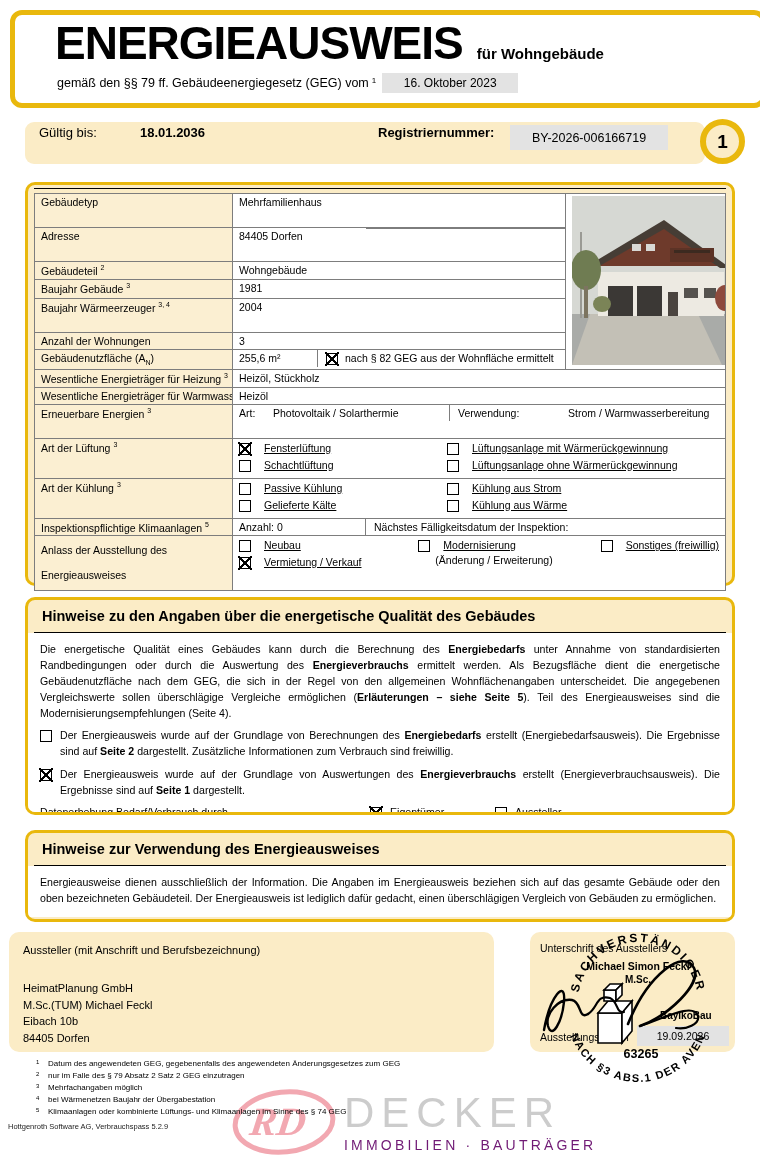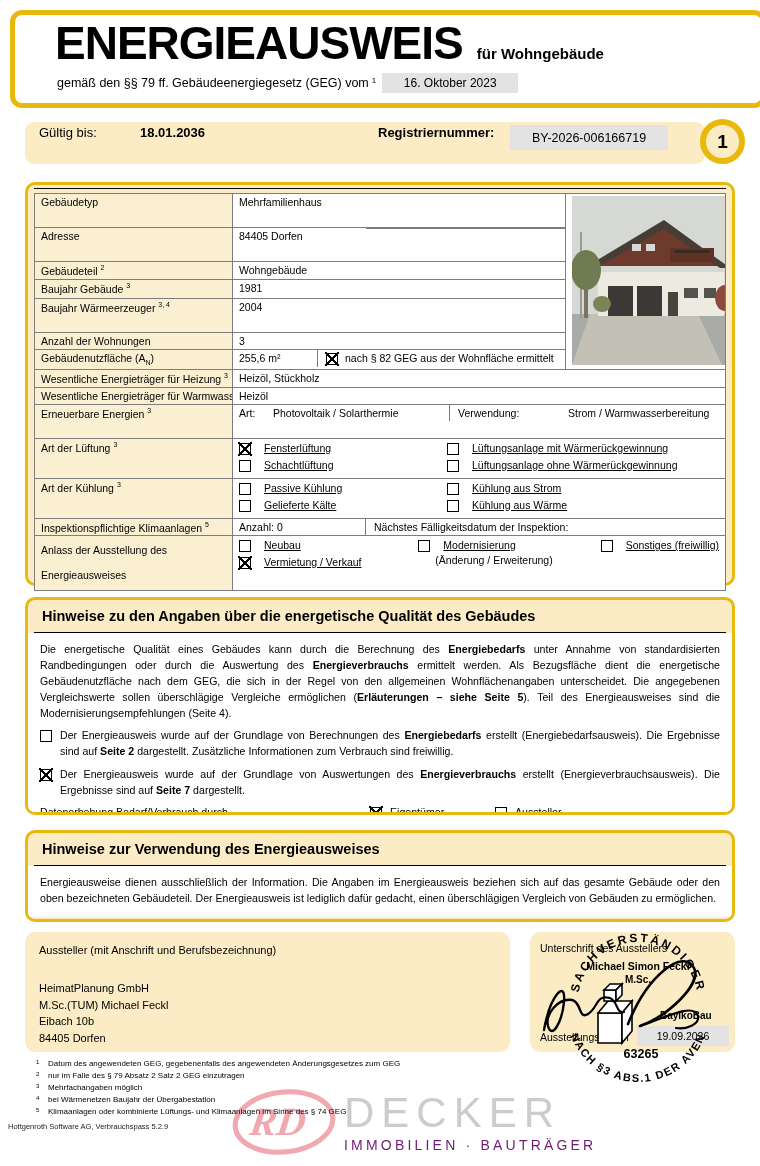--- a/index.html
+++ b/index.html
@@ -73,21 +73,21 @@
   .notes2{left:25px;top:830px;width:704px;height:86px;overflow:hidden;}
   .notes-body{background:#fff;padding:9px 12px 10px 12px;font-size:10.6px;line-height:1.5;}
   .notes-body p{margin:0;text-align:justify;}
   .note-cb{display:flex;gap:8px;margin-top:7px;}
   .note-cb .cb{margin-top:2px;}
   .note-cb .txt{text-align:justify;flex:1;}
   .dataline{display:flex;align-items:center;margin-top:6px;}
   .dataline .dl-label{width:330px;}
   .dataline .dl-opt{display:flex;gap:8px;align-items:center;width:125px;}
   
-  .issuer-left{left:25px;top:932px;width:485px;height:120px;background:#FBECC6;border-radius:10px;padding:12px 14px;box-sizing:border-box;font-size:11px;}
+  .issuer-left{left:9px;top:932px;width:485px;height:120px;background:#FBECC6;border-radius:10px;padding:12px 14px;box-sizing:border-box;font-size:11px;}
   .issuer-title{margin-bottom:24px;}
   .issuer-lines div{line-height:1.5;}
   .issuer-right{left:530px;top:932px;width:205px;height:120px;background:#FBECC6;border-radius:10px;box-sizing:border-box;font-size:10.5px;}
   .sig-label{position:absolute;left:10px;top:10px;}
   .issue-date-label{position:absolute;left:10px;bottom:9px;}
   .date-chip{position:absolute;right:6px;bottom:6px;width:92px;height:20px;font-size:10.5px;}
   .stamp-svg{left:536px;top:918px;z-index:5;pointer-events:none;}
   
   .footnotes{left:36px;top:1058px;font-size:8px;line-height:1.5;z-index:2;}
   .footnotes .fline{display:flex;}
@@ -319,21 +319,21 @@
     </div>
   <div class="sec-rule"></div>
   <div class="notes-body">
     <p>Die energetische Qualität eines Gebäudes kann durch die Berechnung des <b>Energiebedarfs</b> unter Annahme von standardisierten Randbedingungen oder durch die Auswertung des <b>Energieverbrauchs</b> ermittelt werden. Als Bezugsfläche dient die energetische Gebäudenutzfläche nach dem GEG, die sich in der Regel von den allgemeinen Wohnflächenangaben unterscheidet. Die angegebenen Vergleichswerte sollen überschlägige Vergleiche ermöglichen (<b>Erläuterungen – siehe Seite 5</b>). Teil des Energieausweises sind die Modernisierungsempfehlungen (Seite 4).</p>
     <div class="note-cb">
       <span class="cb"></span>
       <span class="txt">Der Energieausweis wurde auf der Grundlage von Berechnungen des <b>Energiebedarfs</b> erstellt (Energiebedarfsausweis). Die Ergebnisse sind auf <b>Seite 2</b> dargestellt. Zusätzliche Informationen zum Verbrauch sind freiwillig.</span>
     </div>
     <div class="note-cb">
       <span class="cb checked"></span>
-      <span class="txt">Der Energieausweis wurde auf der Grundlage von Auswertungen des <b>Energieverbrauchs</b> erstellt (Energieverbrauchsausweis). Die Ergebnisse sind auf <b>Seite 7</b> dargestellt.</span>
+      <span class="txt">Der Energieausweis wurde auf der Grundlage von Auswertungen des <b>Energieverbrauchs</b> erstellt (Energieverbrauchsausweis). Die Ergebnisse sind auf <b>Seite 1</b> dargestellt.</span>
     </div>
     <div class="dataline">
       <span class="dl-label">Datenerhebung Bedarf/Verbrauch durch</span>
       <span class="dl-opt">
           <span class="cb checked"></span>
           <span>Eigentümer</span>
         </span>
       <span class="dl-opt">
           <span class="cb"></span>
           <span>Aussteller</span>

